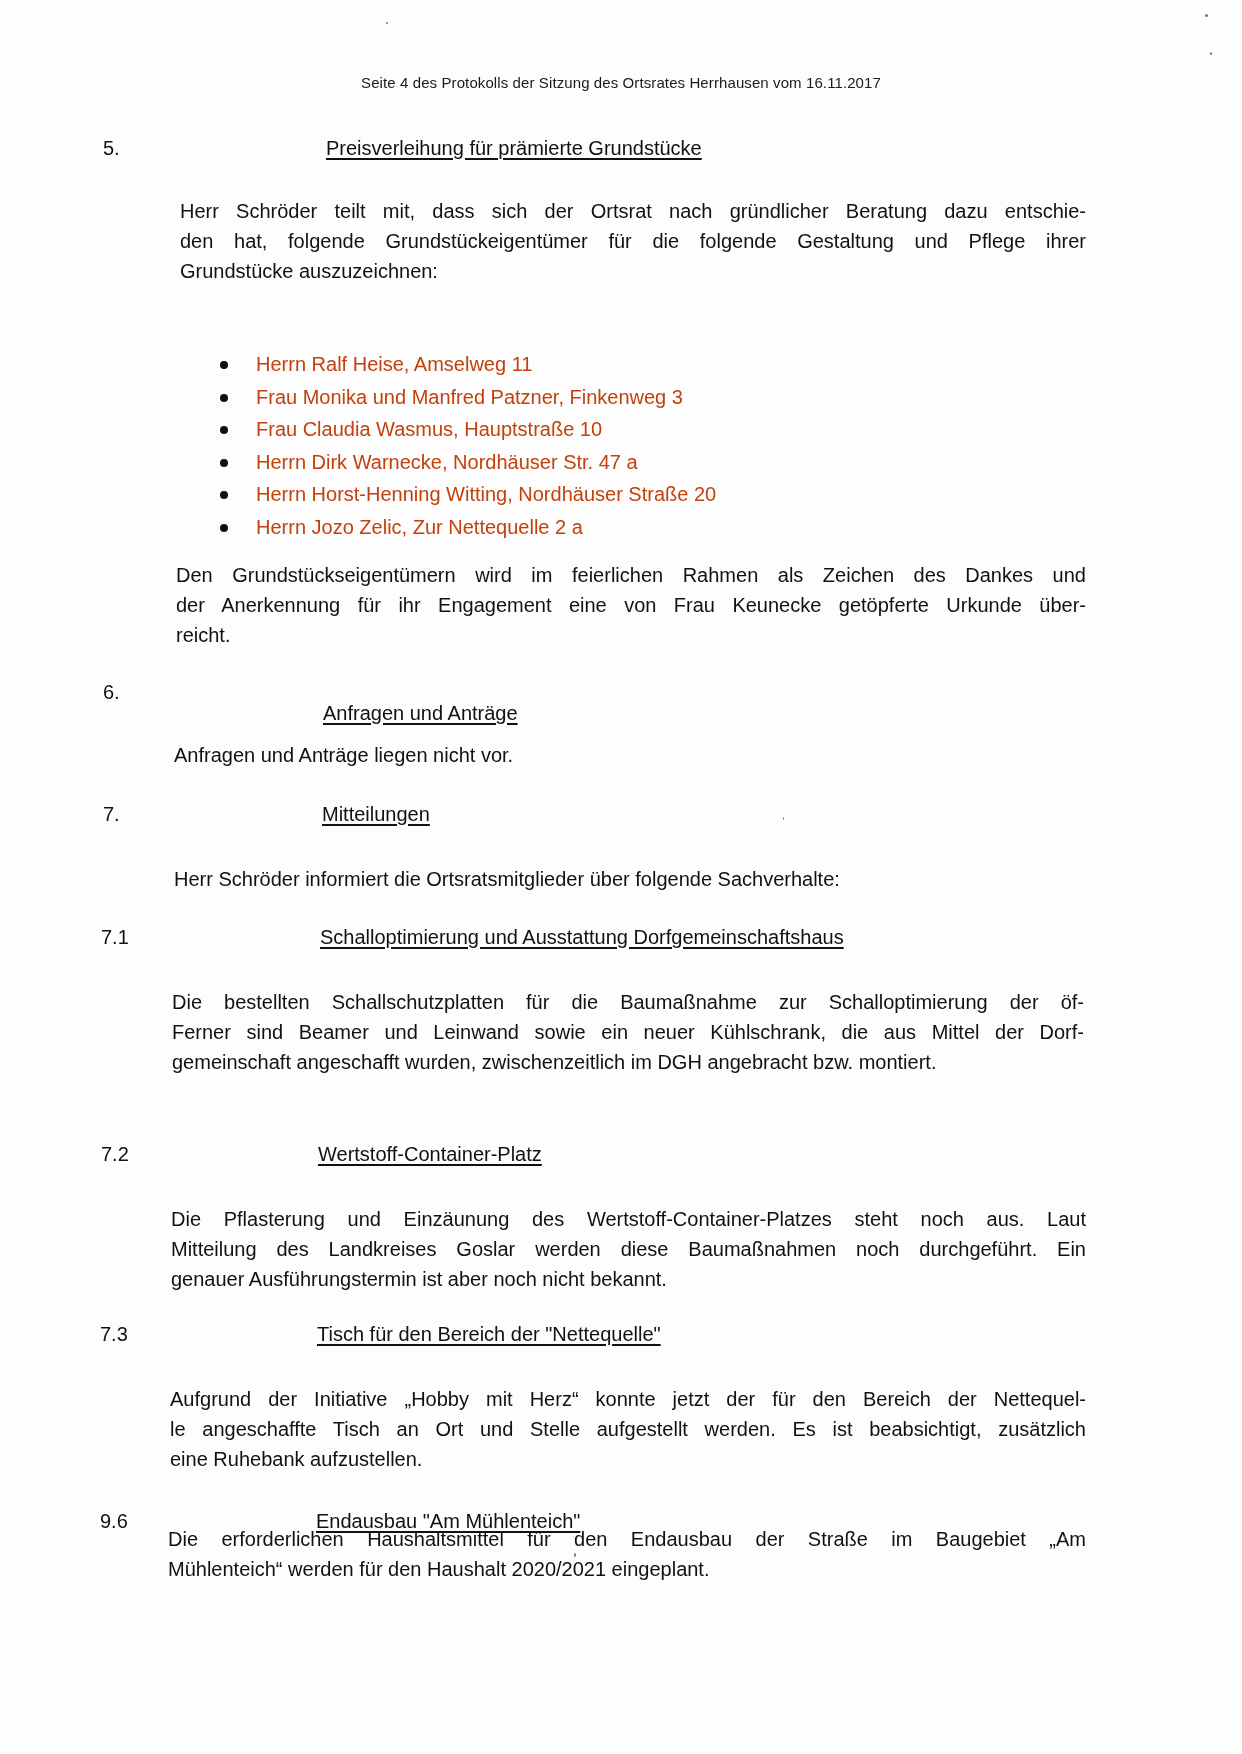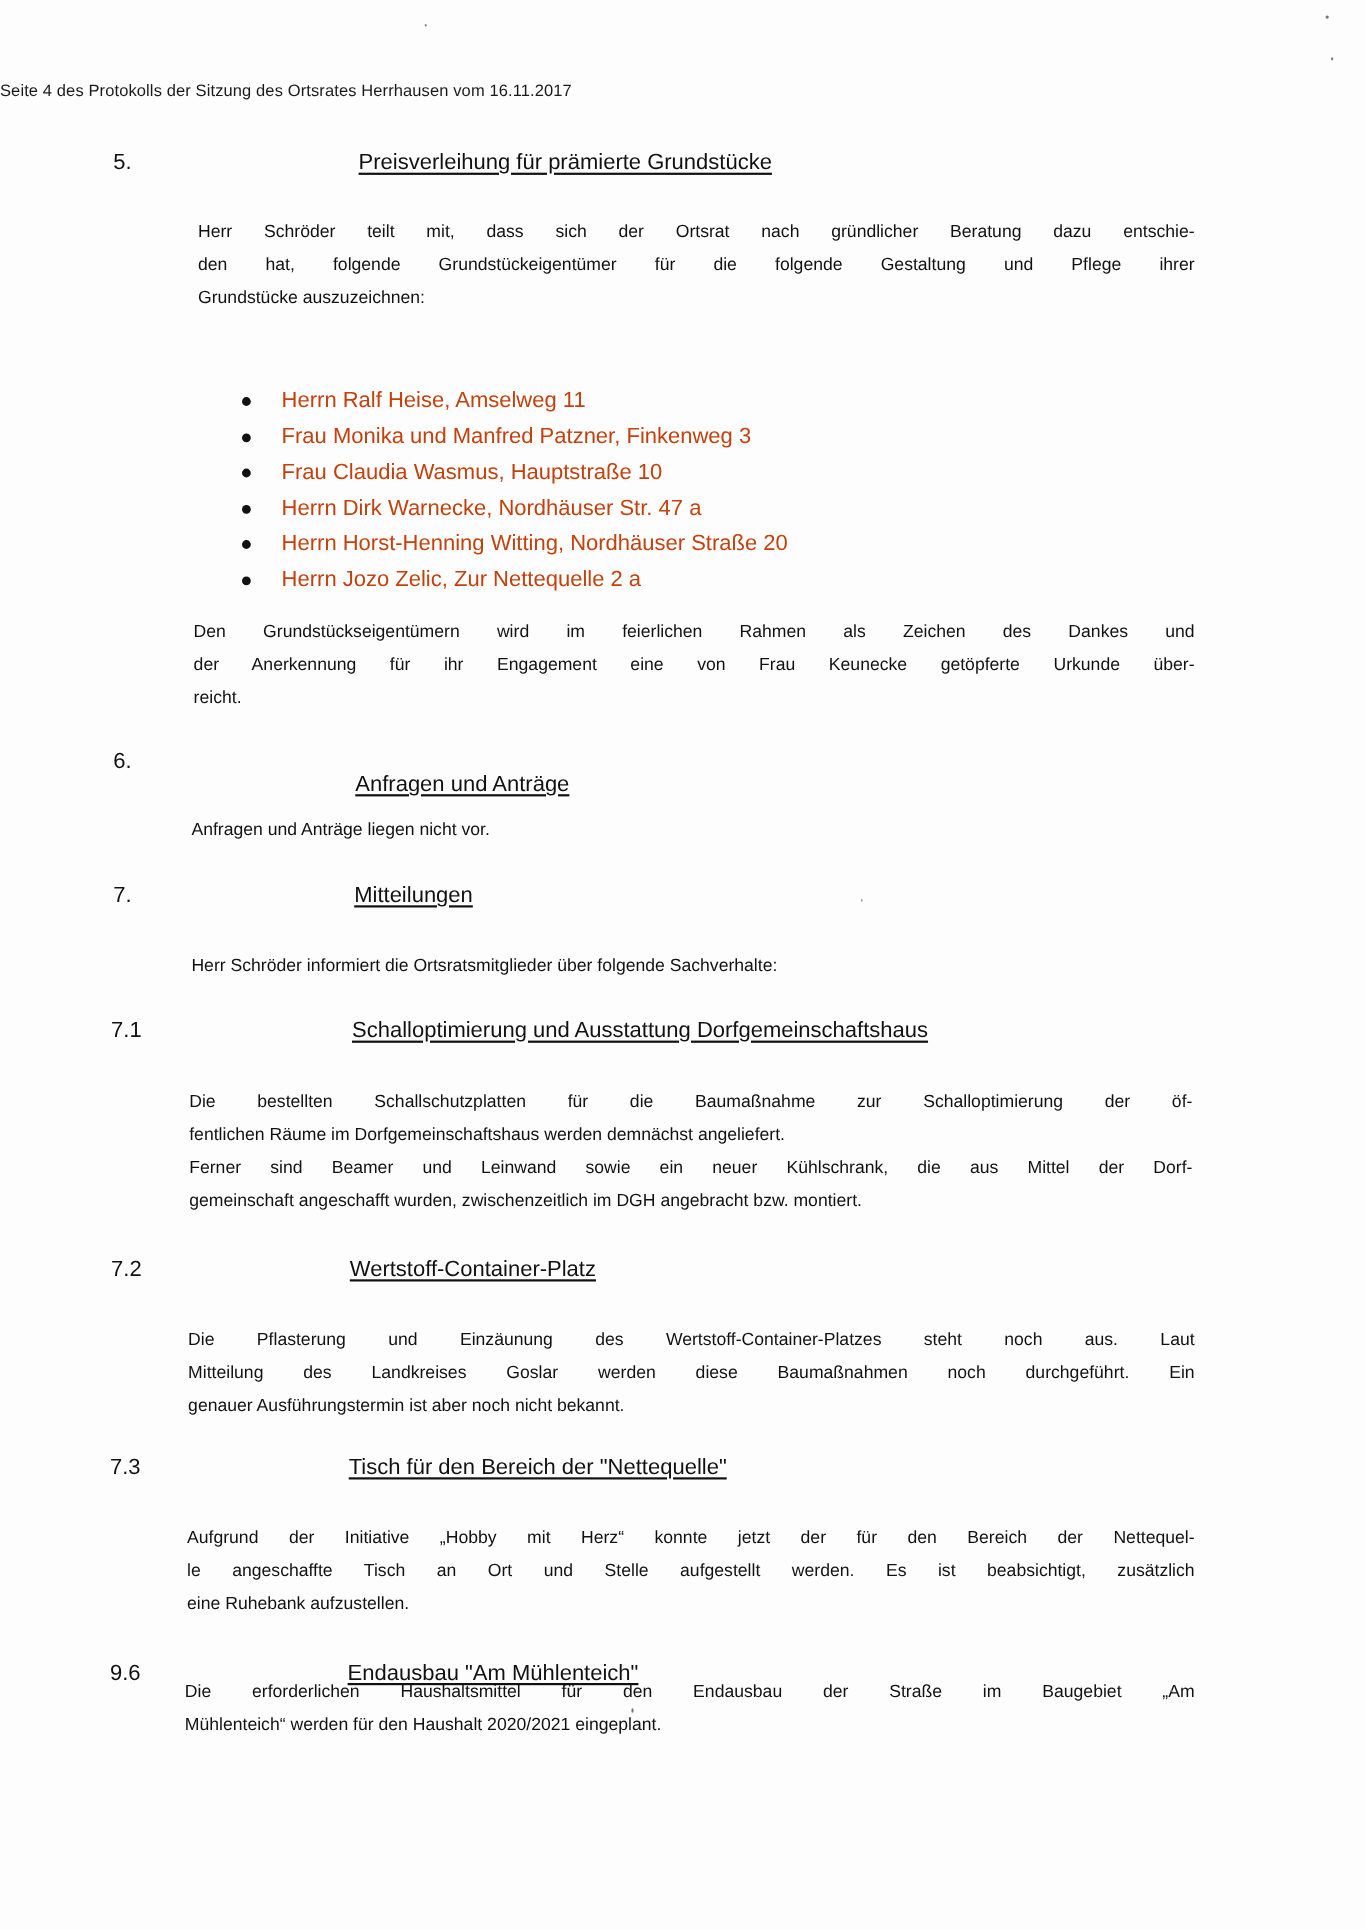--- a/index.html
+++ b/index.html
@@ -20,42 +20,42 @@
       position: absolute;
       left: 0; top: 0;
       width: 1242px;
       height: 1754px;
     }
     .running-header {
       position: absolute;
       top: 74px;
       left: 0;
       width: 1242px;
-      text-align: left;
+      text-align: center;
       font-size: 15px;
       letter-spacing: 0.1px;
       color: #1a1a1a;
     }
     .section-number {
       position: absolute;
       font-size: 20px;
       color: #111;
     }
     .section-title {
       position: absolute;
       font-size: 20px;
       text-decoration: underline;
       text-underline-offset: 3px;
       text-decoration-thickness: 1.5px;
       color: #111;
       white-space: nowrap;
     }
     .para {
       position: absolute;
-      font-size: 16px;
+      font-size: 20px;
       line-height: 30px;
       color: #111;
       text-align: justify;
     }
     .para .line {
       display: block;
       white-space: nowrap;
     }
     .para .line.justify {
       text-align: justify;
@@ -133,21 +133,20 @@
   <div class="section-number" style="left:103px; top:803px;">7.</div>
   <div class="section-title" style="left:322px; top:803px;">Mitteilungen</div>
   <div class="para" style="left:174px; top:864px; width:910px;">
     <span class="line">Herr Schröder informiert die Ortsratsmitglieder über folgende Sachverhalte:</span>
   </div>
 
   <div class="section-number" style="left:101px; top:926px;">7.1</div>
   <div class="section-title" style="left:320px; top:926px;">Schalloptimierung und Ausstattung Dorfgemeinschaftshaus</div>
   <div class="para" style="left:172px; top:987px; width:912px;">
     <span class="line justify">Die bestellten Schallschutzplatten für die Baumaßnahme zur Schalloptimierung der öf-</span>
-    <span class="line">fentlichen Räume im Dorfgemeinschaftshaus werden demnächst angeliefert.</span>
     <span class="line justify">Ferner sind Beamer und Leinwand sowie ein neuer Kühlschrank, die aus Mittel der Dorf-</span>
     <span class="line">gemeinschaft angeschafft wurden, zwischenzeitlich im DGH angebracht bzw. montiert.</span>
   </div>
 
   <div class="section-number" style="left:101px; top:1143px;">7.2</div>
   <div class="section-title" style="left:318px; top:1143px;">Wertstoff-Container-Platz</div>
   <div class="para" style="left:171px; top:1204px; width:915px;">
     <span class="line justify">Die Pflasterung und Einzäunung des Wertstoff-Container-Platzes steht noch aus. Laut</span>
     <span class="line justify">Mitteilung des Landkreises Goslar werden diese Baumaßnahmen noch durchgeführt. Ein</span>
     <span class="line">genauer Ausführungstermin ist aber noch nicht bekannt.</span>

